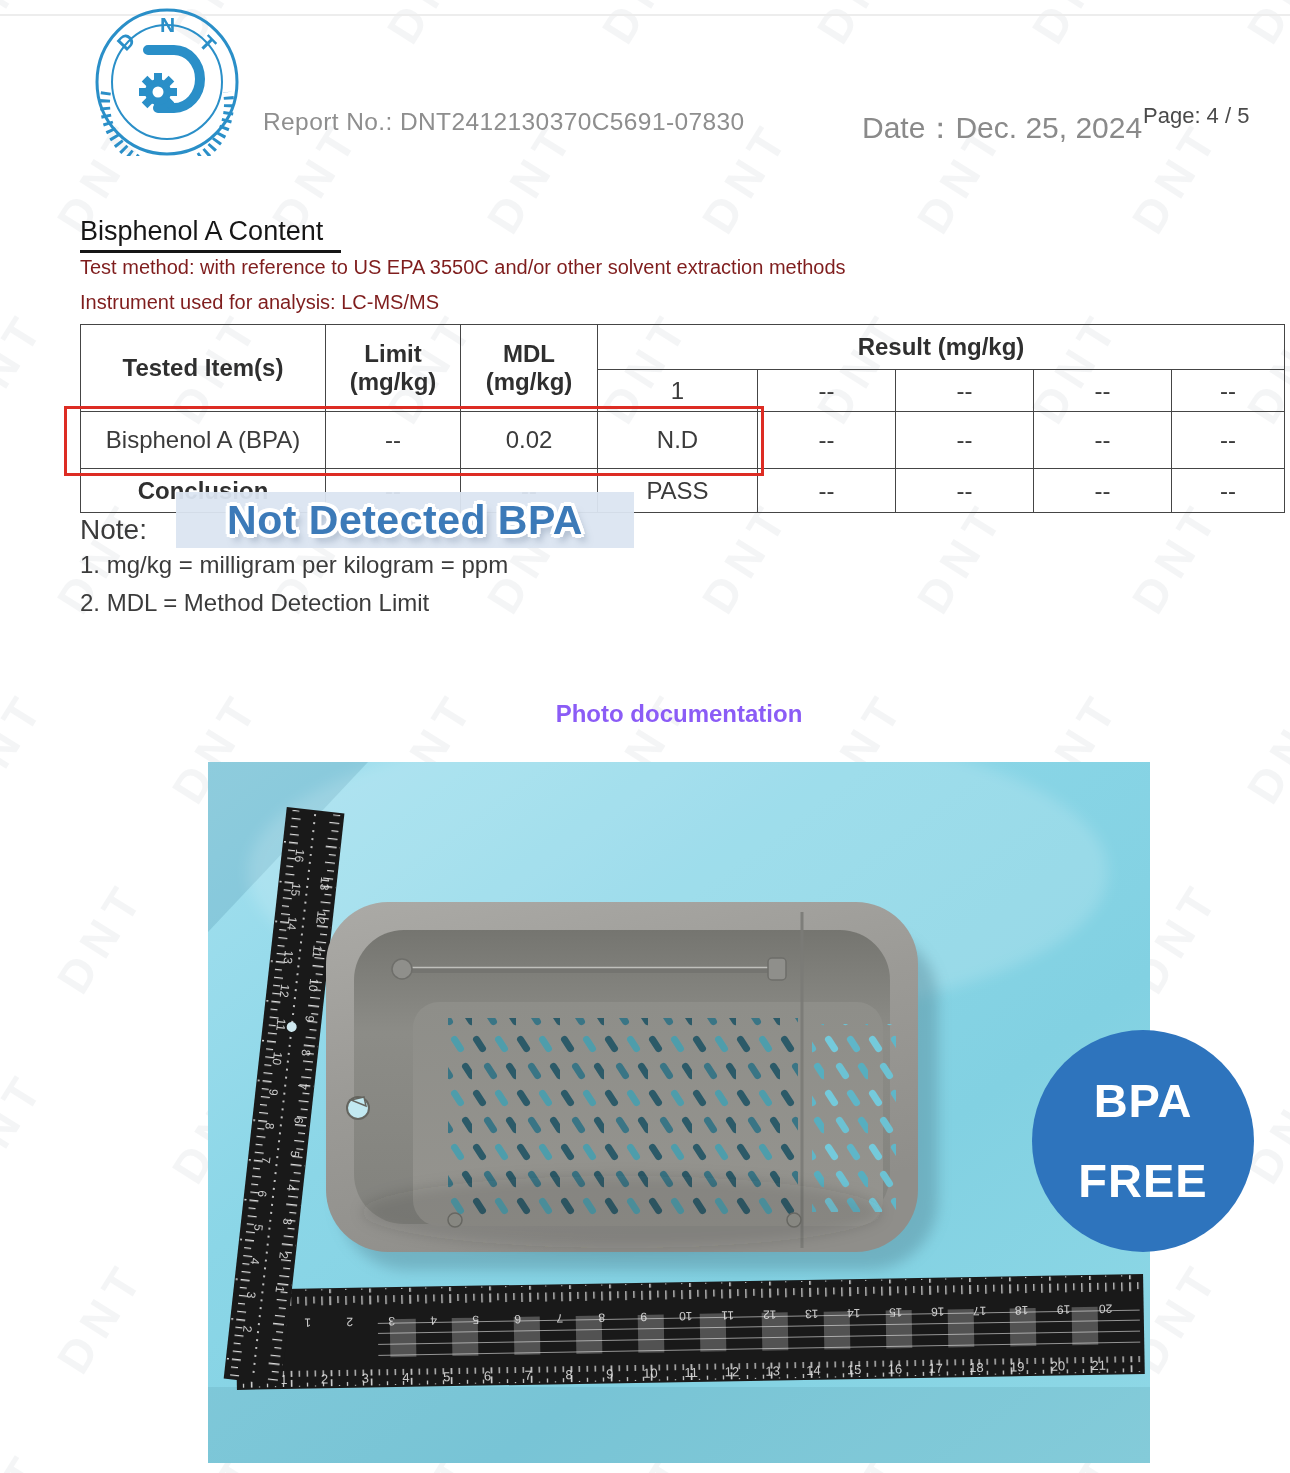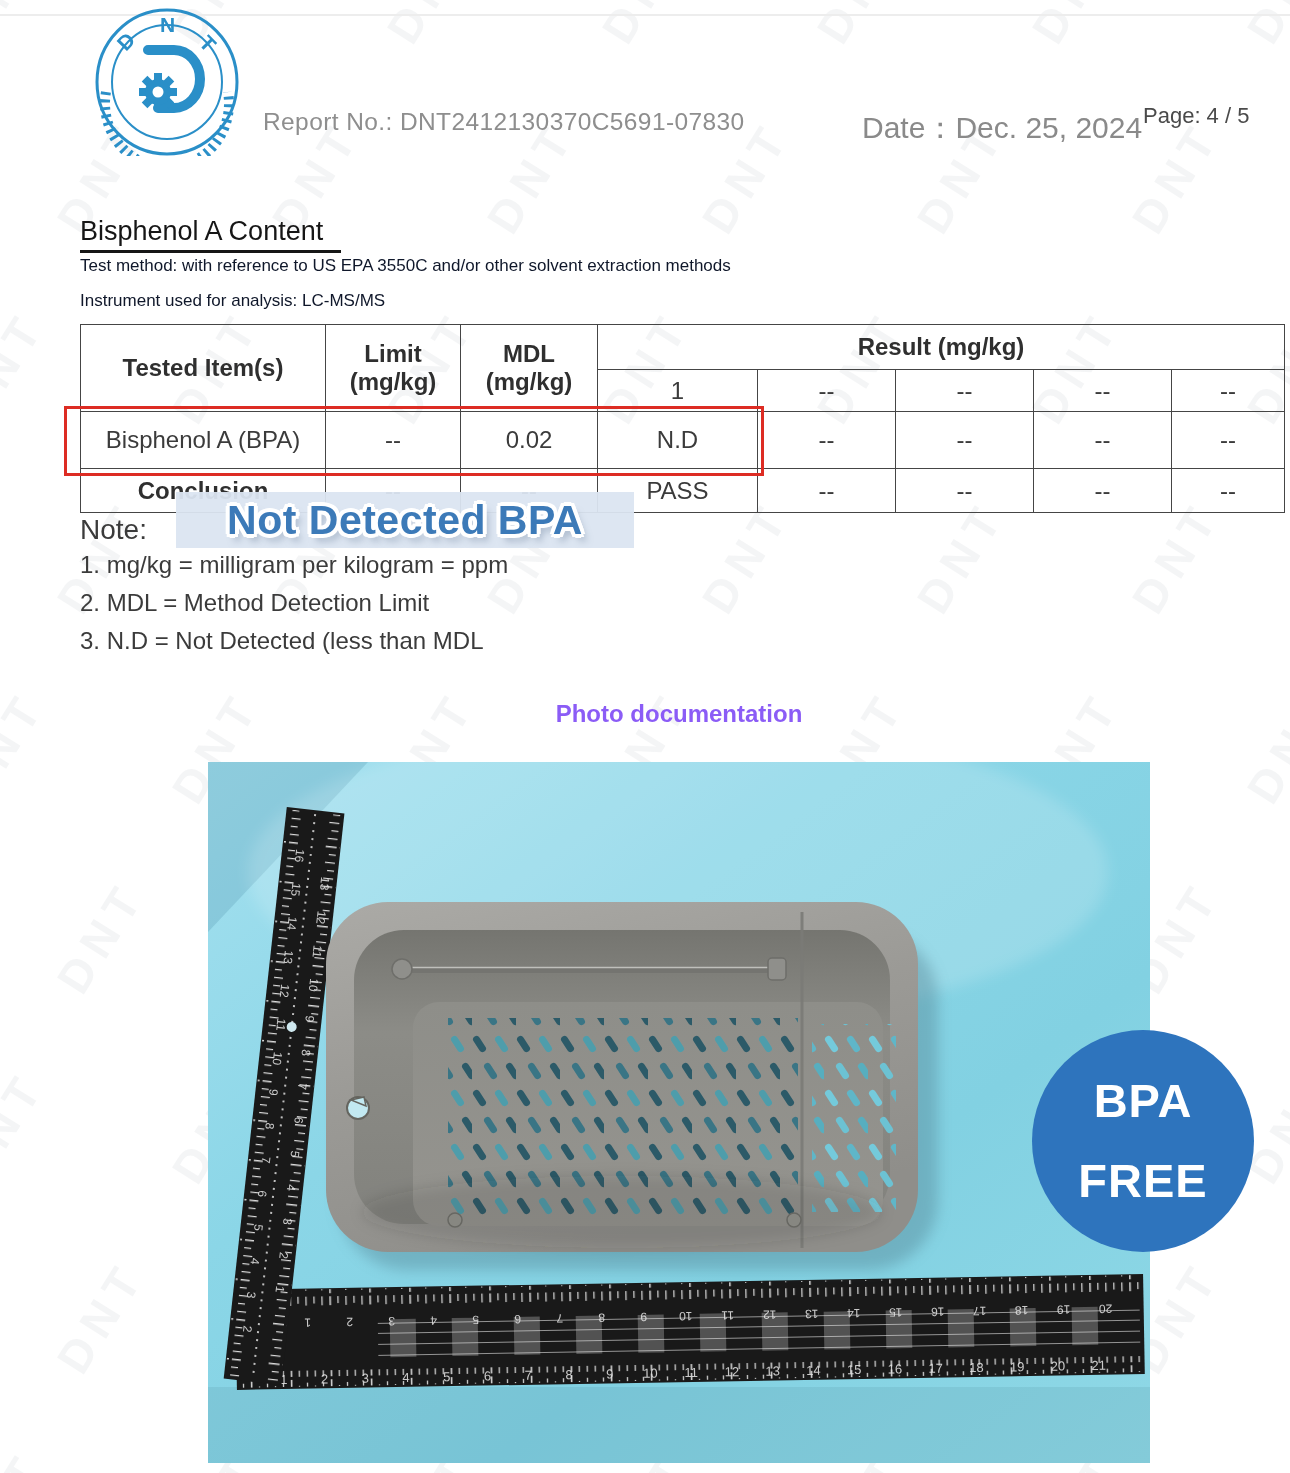--- a/index.html
+++ b/index.html
@@ -17,21 +17,21 @@
   #topline{position:absolute;left:0;right:0;top:14px;height:2px;background:#ededed;z-index:1;}
   #logo{position:absolute;left:92px;top:6px;width:150px;height:150px;z-index:2;}
   #report-line{position:absolute;left:263px;top:108px;font-size:24.5px;color:#8e8e8e;z-index:2;letter-spacing:.4px;}
   #date-line{position:absolute;left:862px;top:108px;font-size:30px;color:#8a8a8a;z-index:2;}
   #page-line{position:absolute;left:1143px;top:103px;font-size:22px;color:#4a4a4a;z-index:2;}
   
   #sec-title{
     position:absolute;left:80px;top:216px;font-size:27px;font-weight:normal;color:#161616;
     border-bottom:3px solid #161616;padding:0 18px 3px 0;z-index:2;
   }
-  .bodyline{position:absolute;left:80px;font-size:17px;color:#0f172a;z-index:2;white-space:nowrap;}
+  .bodyline{position:absolute;left:80px;font-size:20px;color:#7f1d1d;z-index:2;white-space:nowrap;}
   #method-line{top:256px;}
   #instrument-line{top:291px;}
   
   #result-table{
     position:absolute;left:80px;top:324px;width:1204px;border-collapse:collapse;z-index:2;
     font-size:24px;color:#3b3b3b;table-layout:fixed;
   }
   #result-table td{border:1.5px solid #454545;text-align:center;vertical-align:middle;padding:0;}
   #result-table .hdr{font-weight:bold;color:#2f2f2f;}
   #result-table .r-sub{height:42px;}
@@ -218,21 +218,20 @@
 
 <div id="red-box"></div>
 
 <div id="note-label">Note:</div>
 <div id="nd-overlay">
   <span>Not Detected BPA</span>
 </div>
 <div id="notes">
   <p>1. mg/kg = milligram per kilogram = ppm</p>
   <p>2. MDL = Method Detection Limit</p>
-  <p>3. N.D = Not Detected (less than MDL</p>
 </div>
 
 <div id="photo-title">Photo documentation</div>
 
 <div id="photo">
 <svg viewBox="0 0 942 701" width="942" height="701">
   <defs>
     <linearGradient id="bgGrad" x1="0" y1="0" x2="1" y2="1">
       <stop offset="0" stop-color="#a4e0ef"></stop>
           <stop offset="0.35" stop-color="#8bd6e7"></stop>

